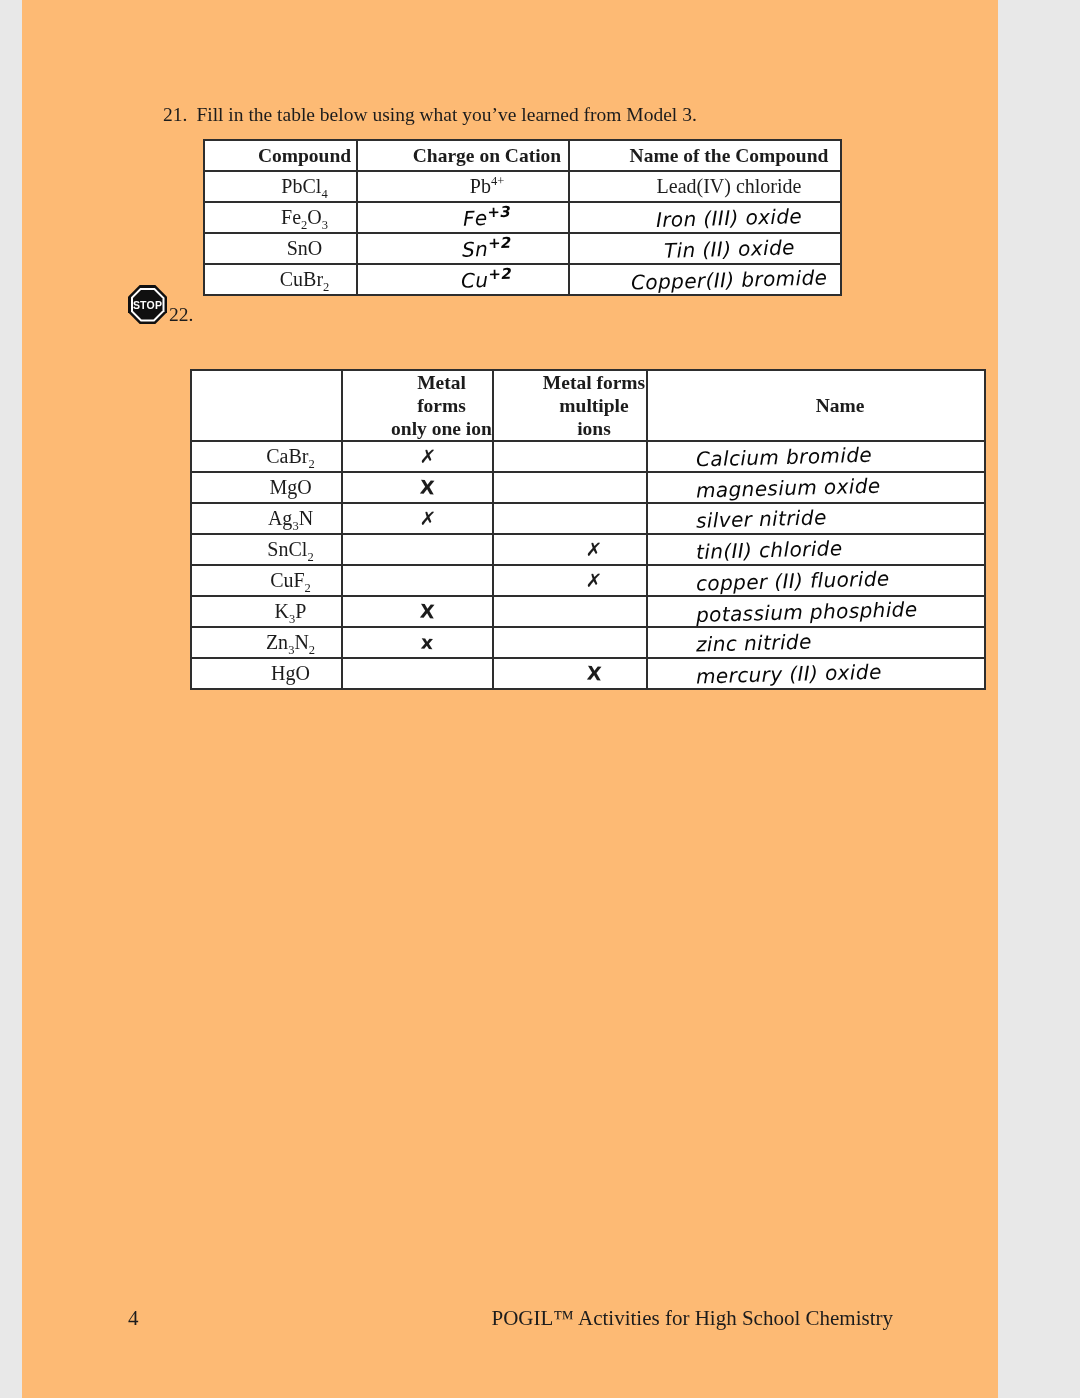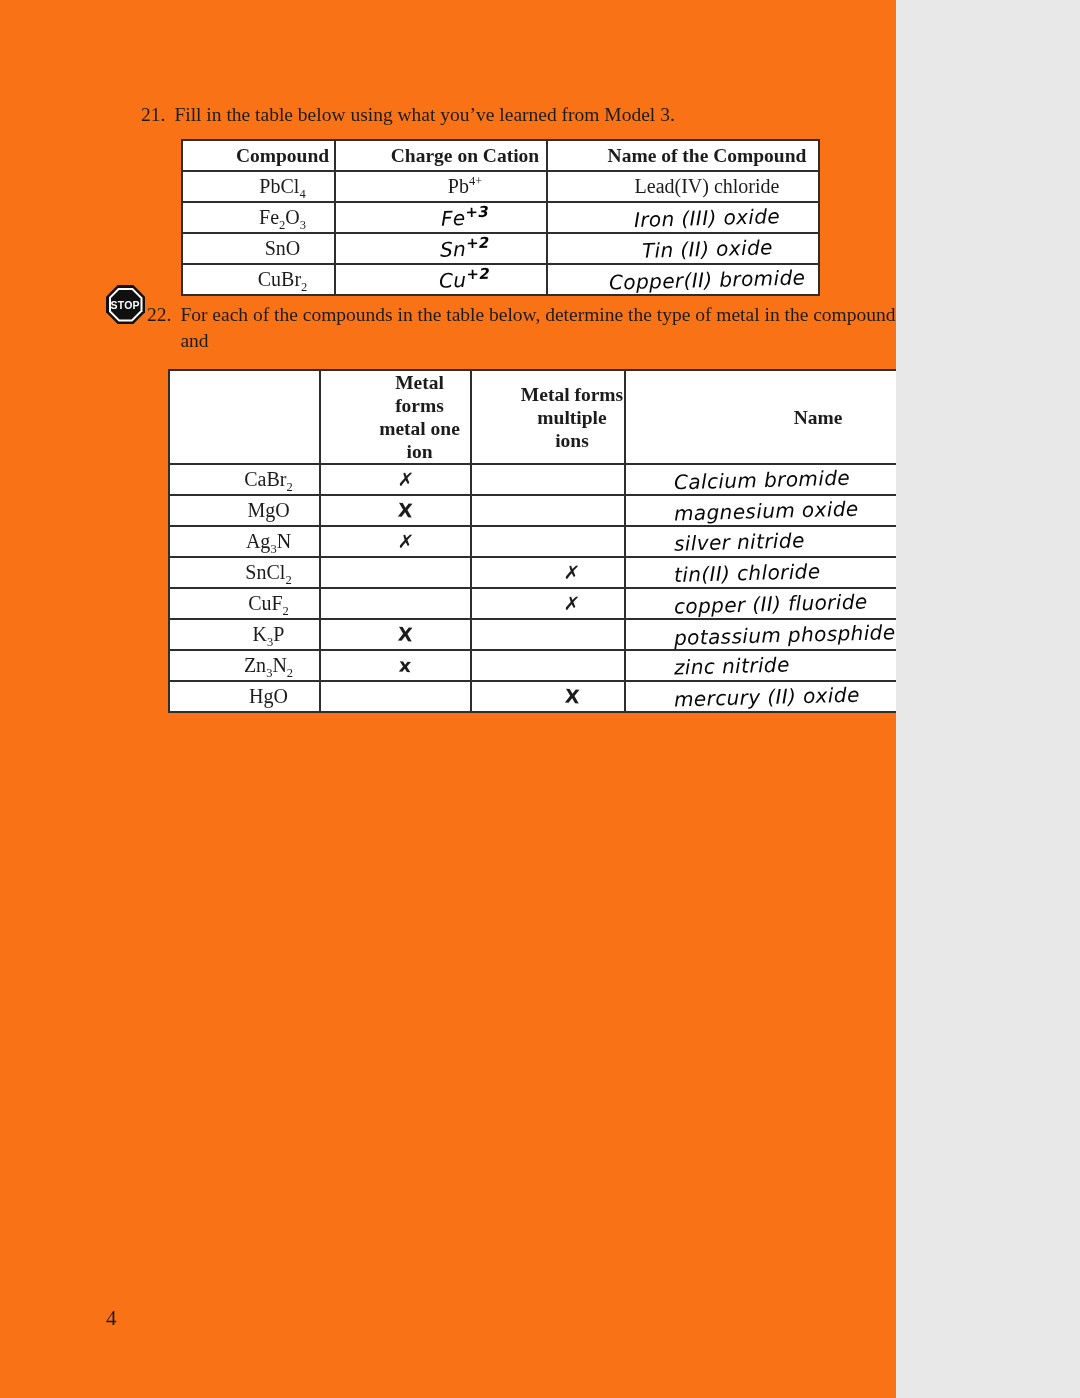--- a/index.html
+++ b/index.html
@@ -1,24 +1,25 @@
 <!DOCTYPE html>
 <html><head>
 <meta charset="utf-8">
 <style>
   * { margin: 0; padding: 0; box-sizing: border-box; }
   html, body { background: #e8e8e8; }
   .page {
     position: relative;
-    width: 896px;
+    width: 976px;
     height: 1398px;
-    background: #f97316;
+    background: #fdba74;
     font-family: "Liberation Serif", serif;
     color: #1c1c1c;
     overflow: hidden;
+    margin-left: 22px;
   }
 
   
   .question {
     position: absolute;
     display: flex;
     gap: 9px;
     font-size: 19.5px;
     line-height: 26px;
     color: #1c1c1c;
@@ -86,21 +87,21 @@
   
   #stop-sign { position: absolute; left: 106px; top: 285px; width: 39px; height: 39px; }
   .oct {
     position: absolute;
     clip-path: polygon(30% 0, 70% 0, 100% 30%, 100% 70%, 70% 100%, 30% 100%, 0 70%, 0 30%);
   }
   .oct-outer { inset: 0; background: #101010; }
   .oct-ring  { inset: 2.5px; background: #ffffff; }
   .oct-inner {
     inset: 4.5px; background: #101010;
-    display: flex; align-items: center; 
+    display: flex; align-items: center; justify-content: center;
   }
   .oct-inner span {
     color: #ffffff;
     font-family: "Liberation Sans", sans-serif;
     font-weight: bold;
     font-size: 10.5px;
     letter-spacing: 0.2px;
   }
 
   
@@ -158,39 +159,38 @@
     <div class="oct oct-outer"></div>
     <div class="oct oct-ring"></div>
     <div class="oct oct-inner">
       <span>STOP</span>
     </div>
   </div>
 
   <div class="question" id="question-22">
     <span class="q-number">22.</span>
     <span>
-      <span class="th-line">For each of the compounds in the table below, determine the type of metal in the compound and</span>
     </span>
   </div>
 
   <table id="table-22">
     <colgroup id="t2-cols">
         <col style="width: 151px;">
         <col style="width: 151px;">
         <col style="width: 154px;">
         <col style="width: 338px;">
       </colgroup>
     <thead>
       <tr>
         <th>
           <span class="th-line"></span>
         </th>
         <th>
           <span class="th-line">Metal forms</span>
-          <span class="th-line">metal one ion</span>
+          <span class="th-line">only one ion</span>
         </th>
         <th>
           <span class="th-line">Metal forms</span>
           <span class="th-line">multiple ions</span>
         </th>
         <th>
           <span class="th-line">Name</span>
         </th>
       </tr>
     </thead>
@@ -240,14 +240,15 @@
         <tr>
           <td class="print"><span>HgO</span></td>
           <td class="mark-cell mark-one"></td>
           <td class="mark-cell"><span class="ink">X</span></td>
           <td class="hand name-hand"><span class="ink">mercury (II) oxide</span></td>
         </tr>
       </tbody>
   </table>
 
   <div class="footer-left">4</div>
+  <div class="footer-right">POGIL™ Activities for High School Chemistry</div>
 
 </div>
 
 </body></html>

